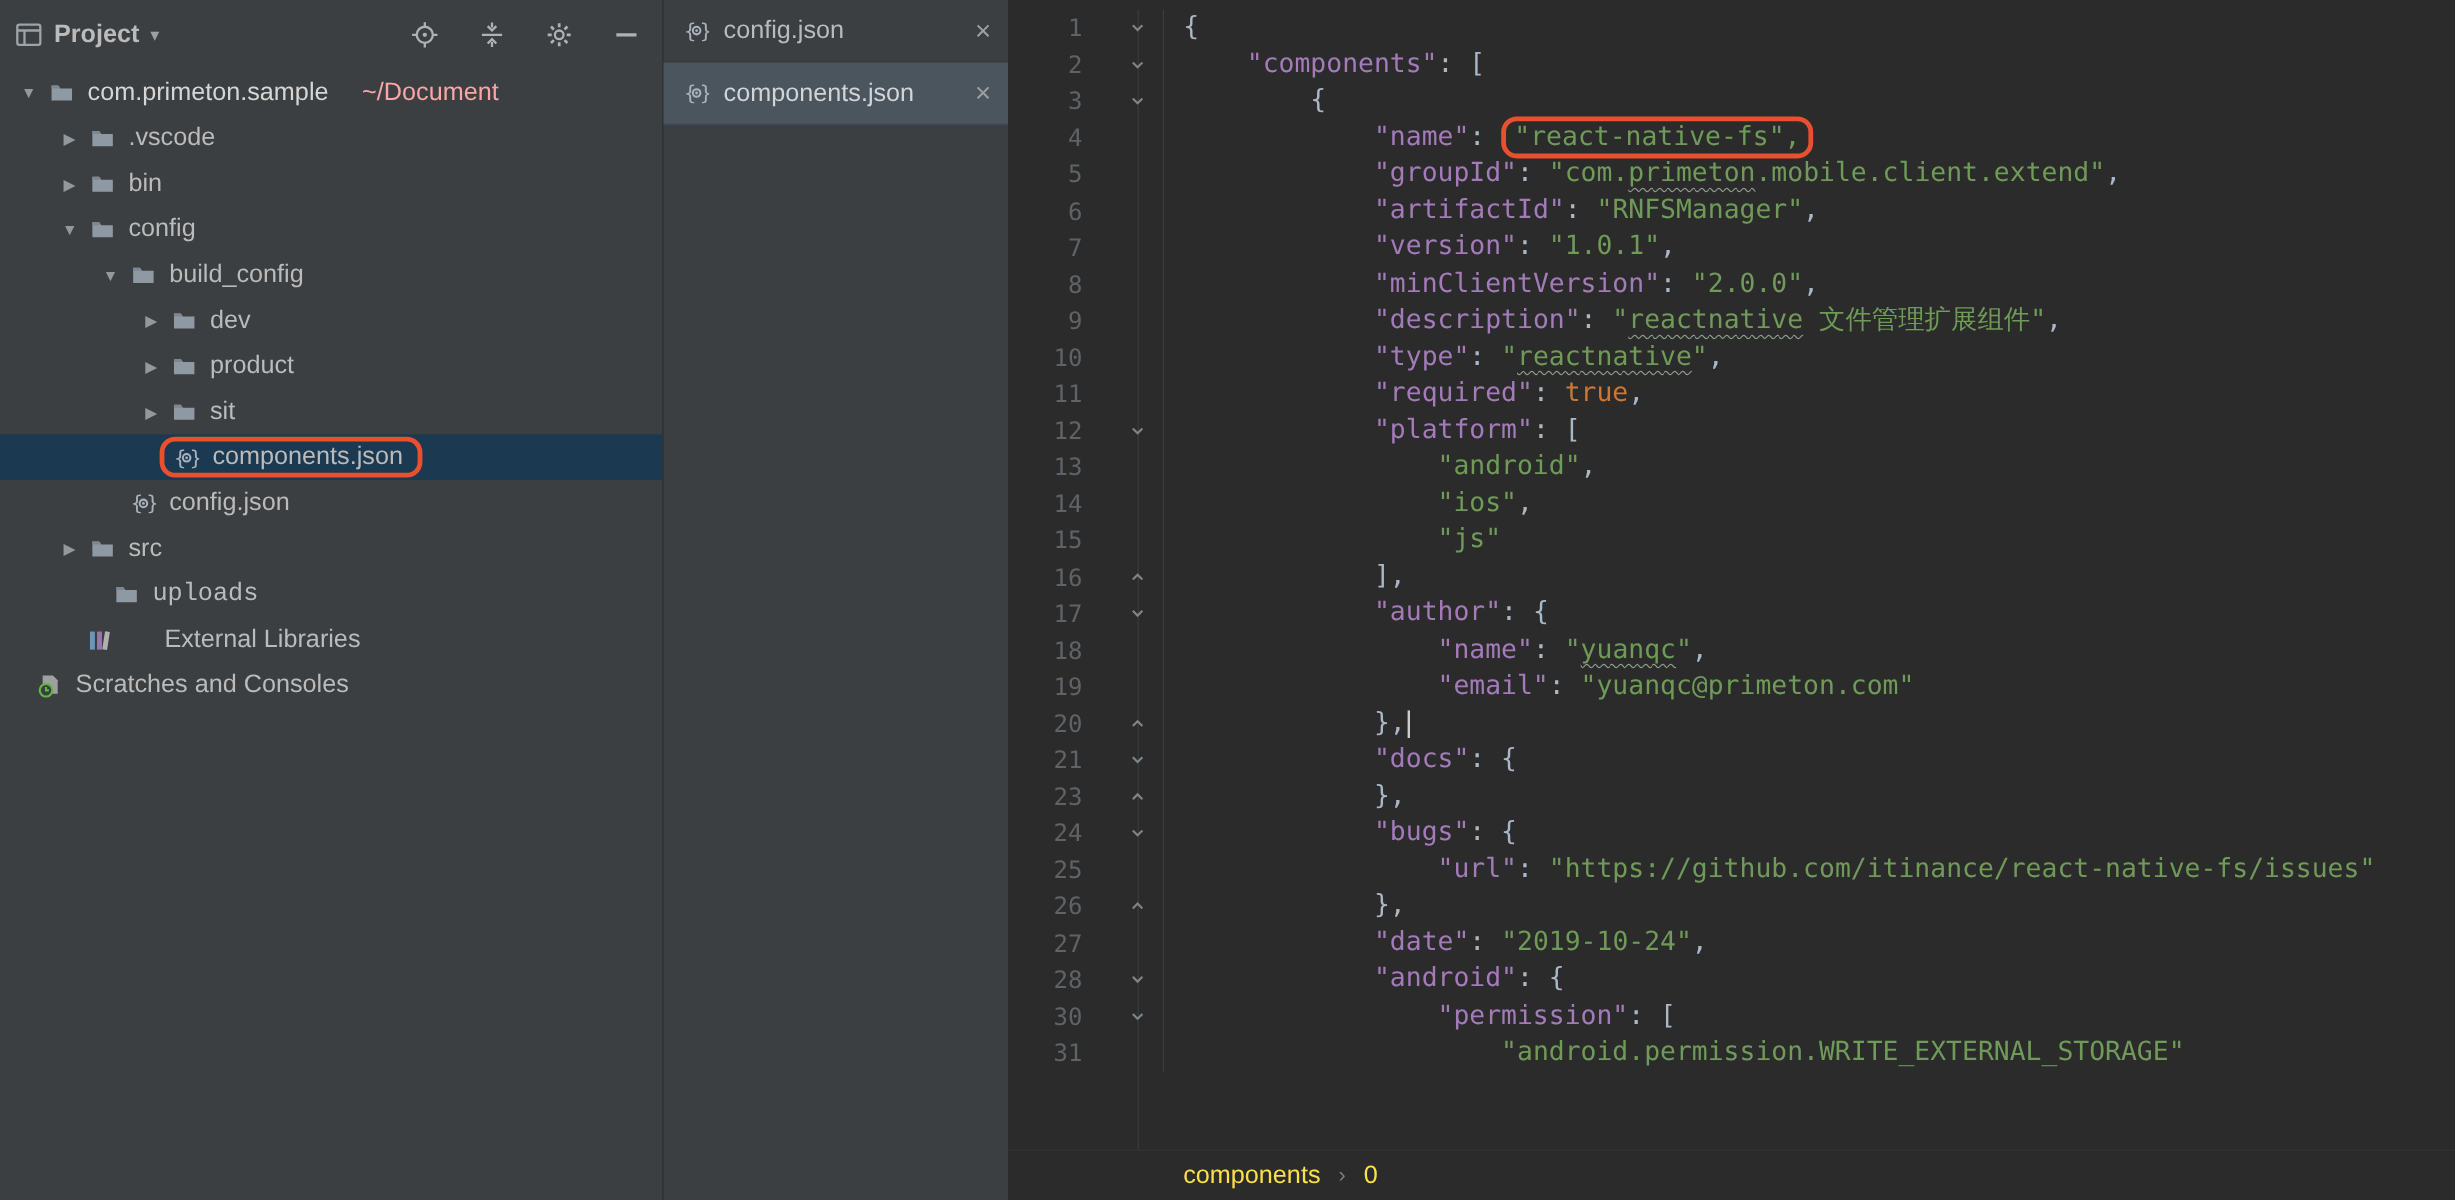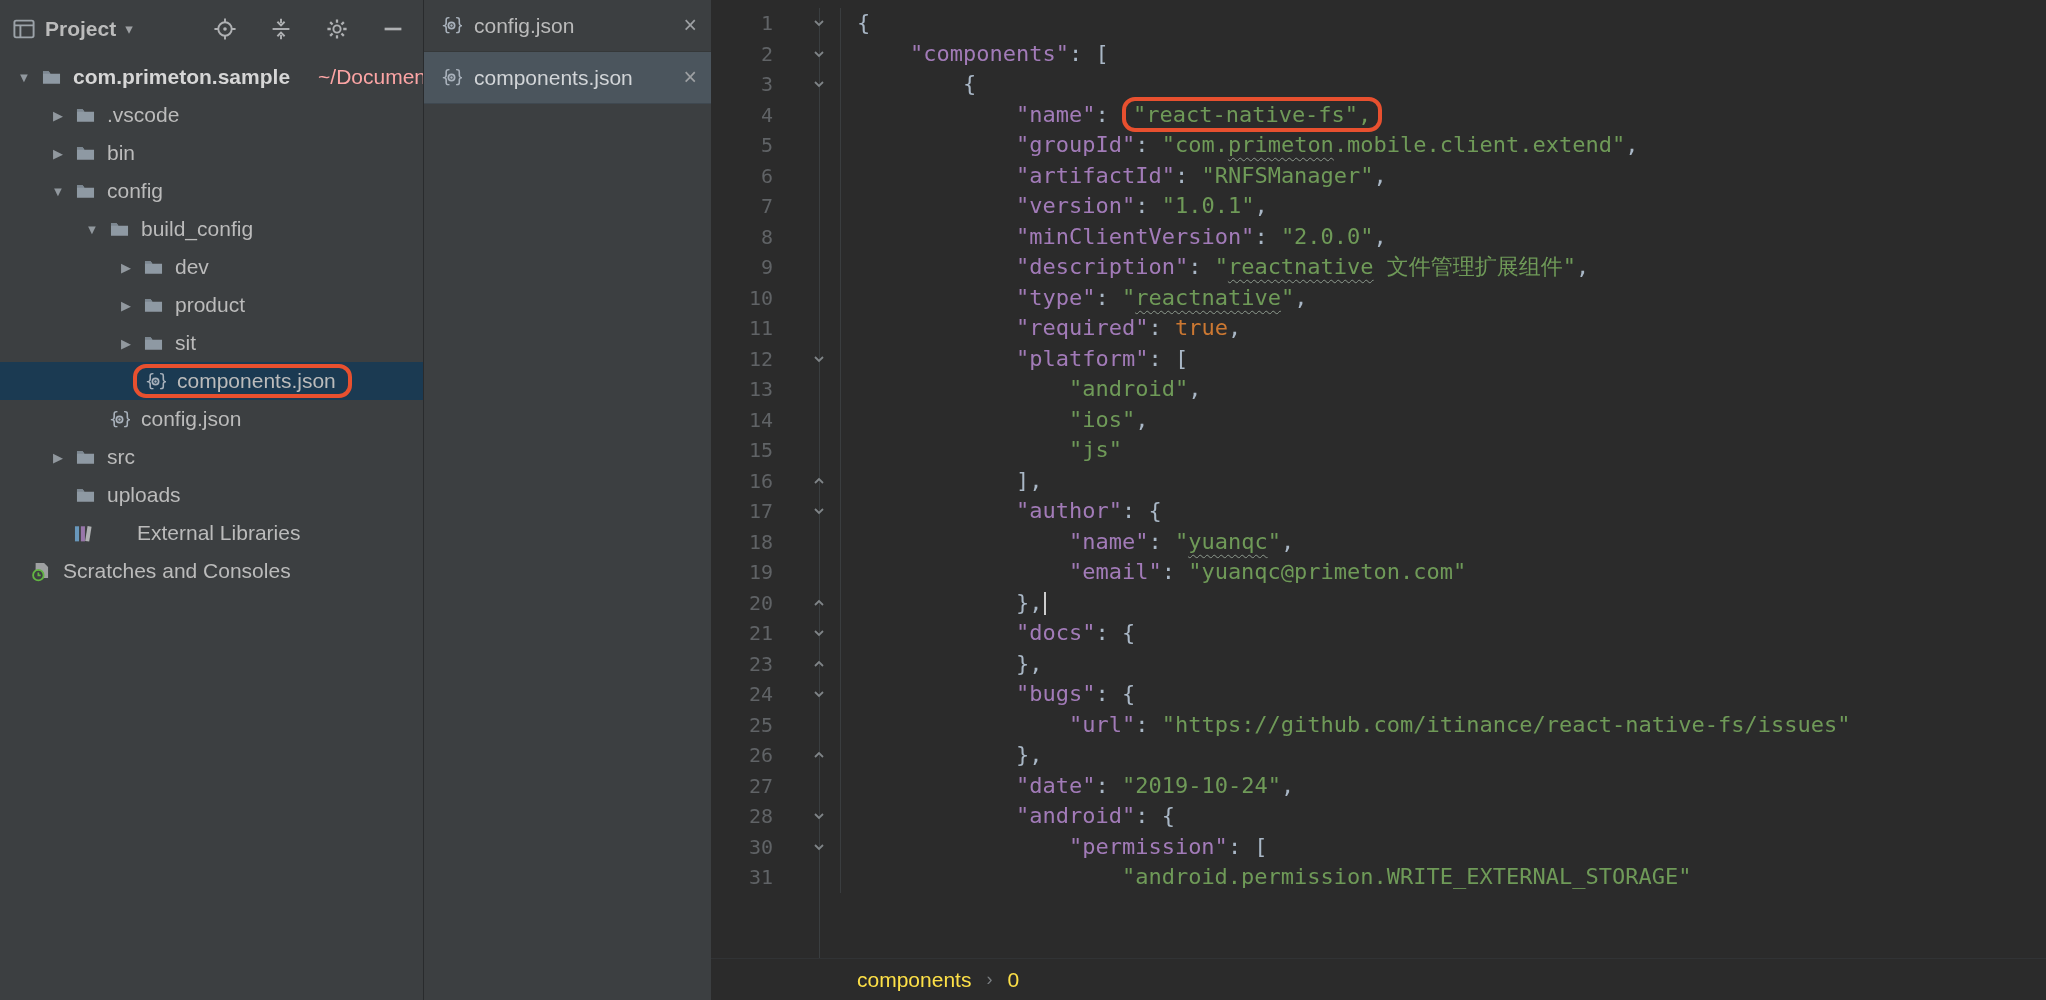--- a/index.html
+++ b/index.html
@@ -2,40 +2,40 @@
 <html style="--ann: #E8502F; --sel: #1B3A52; --str: #6F9A58; --key: #A27BB8; --kw: #CC7832; --pun: #A9B7C6; --edbg: #2B2B2B; --pnbg: #3C3F41;"><head>
 <meta charset="utf-8">
 <style>
   * { margin:0; padding:0; box-sizing:border-box; }
   html,body { width:2046px; height:1000px; overflow:hidden; background:#2B2B2B; }
   body { font-family:"Liberation Sans", sans-serif; }
 
   .app { display:flex; width:2046px; height:1000px; }
 
   
-  .project-panel { width:424px; background:var(--pnbg,#3C3F41); border-right:1px solid #292B2D;
+  .project-panel { width:553px; background:var(--pnbg,#3C3F41); border-right:1px solid #292B2D;
                    display:flex; flex-direction:column; overflow:hidden; flex:none; }
   .panel-header { height:58px; display:flex; align-items:center; justify-content:space-between;
                   padding:0 18px 0 12px; flex:none; }
   .ph-left { display:flex; align-items:center; gap:9px; }
   .ph-title { color:#BBBBBB; font-size:21px; font-weight:bold; }
   .ph-caret { color:#9DA0A3; font-size:15px; }
   .ph-icons { display:flex; align-items:center; gap:32px; }
   .icon { display:inline-flex; align-items:center; justify-content:center; }
 
   .tree { flex:1; overflow:hidden; }
   .tree-row { height:38px; display:flex; align-items:center; white-space:nowrap;
               color:#BBBBBB; font-size:21px; cursor:default; overflow:hidden; }
   .tree-row.selected { background:var(--sel,#1B3A52); }
   .arrow { width:28px; flex:none; display:inline-flex; justify-content:center;
            font-size:13px; color:#91989E; }
   .arrow.hidden { visibility:hidden; }
   .ticon { width:26px; height:24px; flex:none; display:inline-flex; align-items:center;
            justify-content:center; margin-right:9px; }
-  .tree-label.bold { font-weight:bold; color:#D6D6D6; }
+  .tree-label.bold { font-weight:normal; color:#D6D6D6; }
   .tree-suffix { color:#fca5a5; margin-left:28px; }
   .ann-box { display:inline-flex; align-items:center; border:4px solid var(--ann,#E8502F);
              border-radius:13px; padding:1px 12px 1px 5px; margin-left:-7px; }
 
   
   .tab-strip { width:287px; background:var(--pnbg,#3C3F41); display:flex; flex-direction:column; flex:none; }
   .tab { height:52px; display:flex; align-items:center; gap:10px; padding:0 14px;
          color:#BBBBBB; font-size:21px; border-bottom:1px solid #353839; cursor:default; }
   .tab.selected { background:#4B555D; color:#D2D5D8; border-bottom-color:#3F4850; }
   .tab .ticon { margin-right:0; }
@@ -229,21 +229,21 @@
         <div class="tree-row" style="padding-left: 44px;">
           <span class="arrow">▶</span>
           <span class="ticon">
             <svg width="21" height="21" viewBox="0 0 16 16">
               <path fill="#8E99A3" d="M1.5 3.2h4.3l1.4 1.9h7.3v7.7h-13z"></path>
               <path fill="#7C8791" d="M1.5 3.2h4.3l1.4 1.9H1.5z"></path>
             </svg>
           </span>
           <span class="tree-label">src</span>
         </div>
-        <div class="tree-row" style="padding-left: 44px;">
+        <div class="tree-row" style="padding-left: 64px; font-family: Liberation Mono, monospace;">
           <span class="arrow hidden">▶</span>
           <span class="ticon">
             <svg width="21" height="21" viewBox="0 0 16 16">
               <path fill="#8E99A3" d="M1.5 3.2h4.3l1.4 1.9h7.3v7.7h-13z"></path>
               <path fill="#7C8791" d="M1.5 3.2h4.3l1.4 1.9H1.5z"></path>
             </svg>
           </span>
           <span class="tree-label">uploads</span>
         </div>
         <div class="tree-row" style="padding-left: 10px; gap: 32px;">

